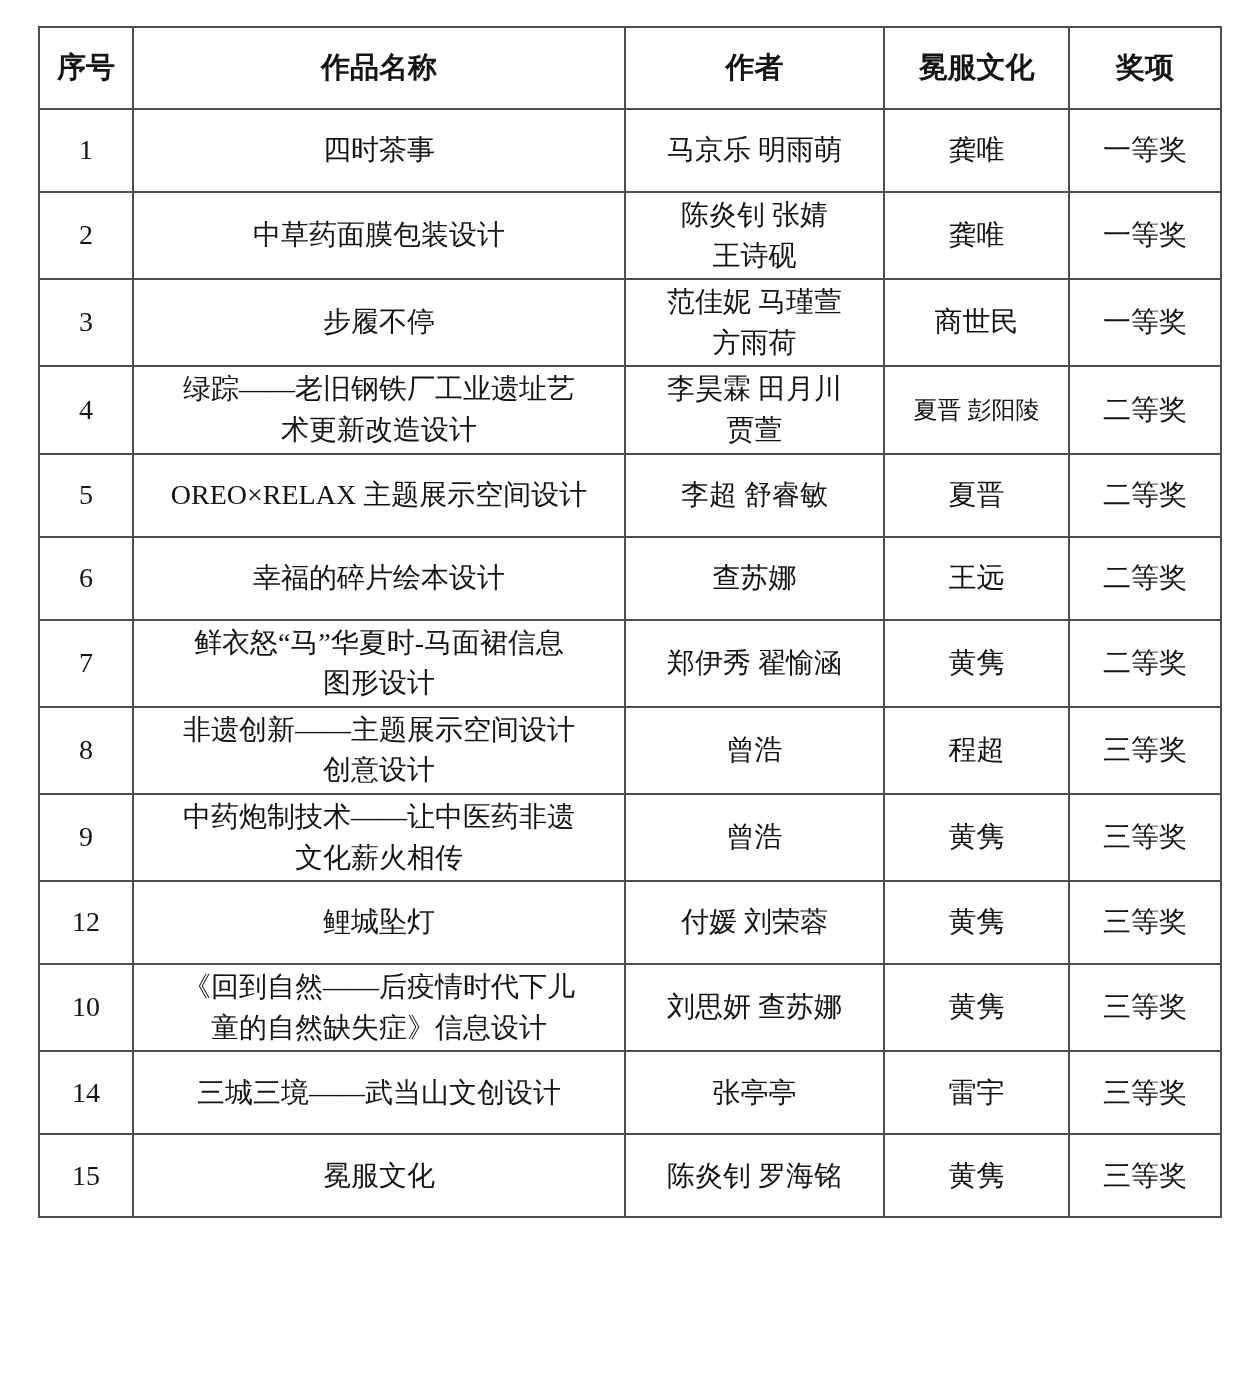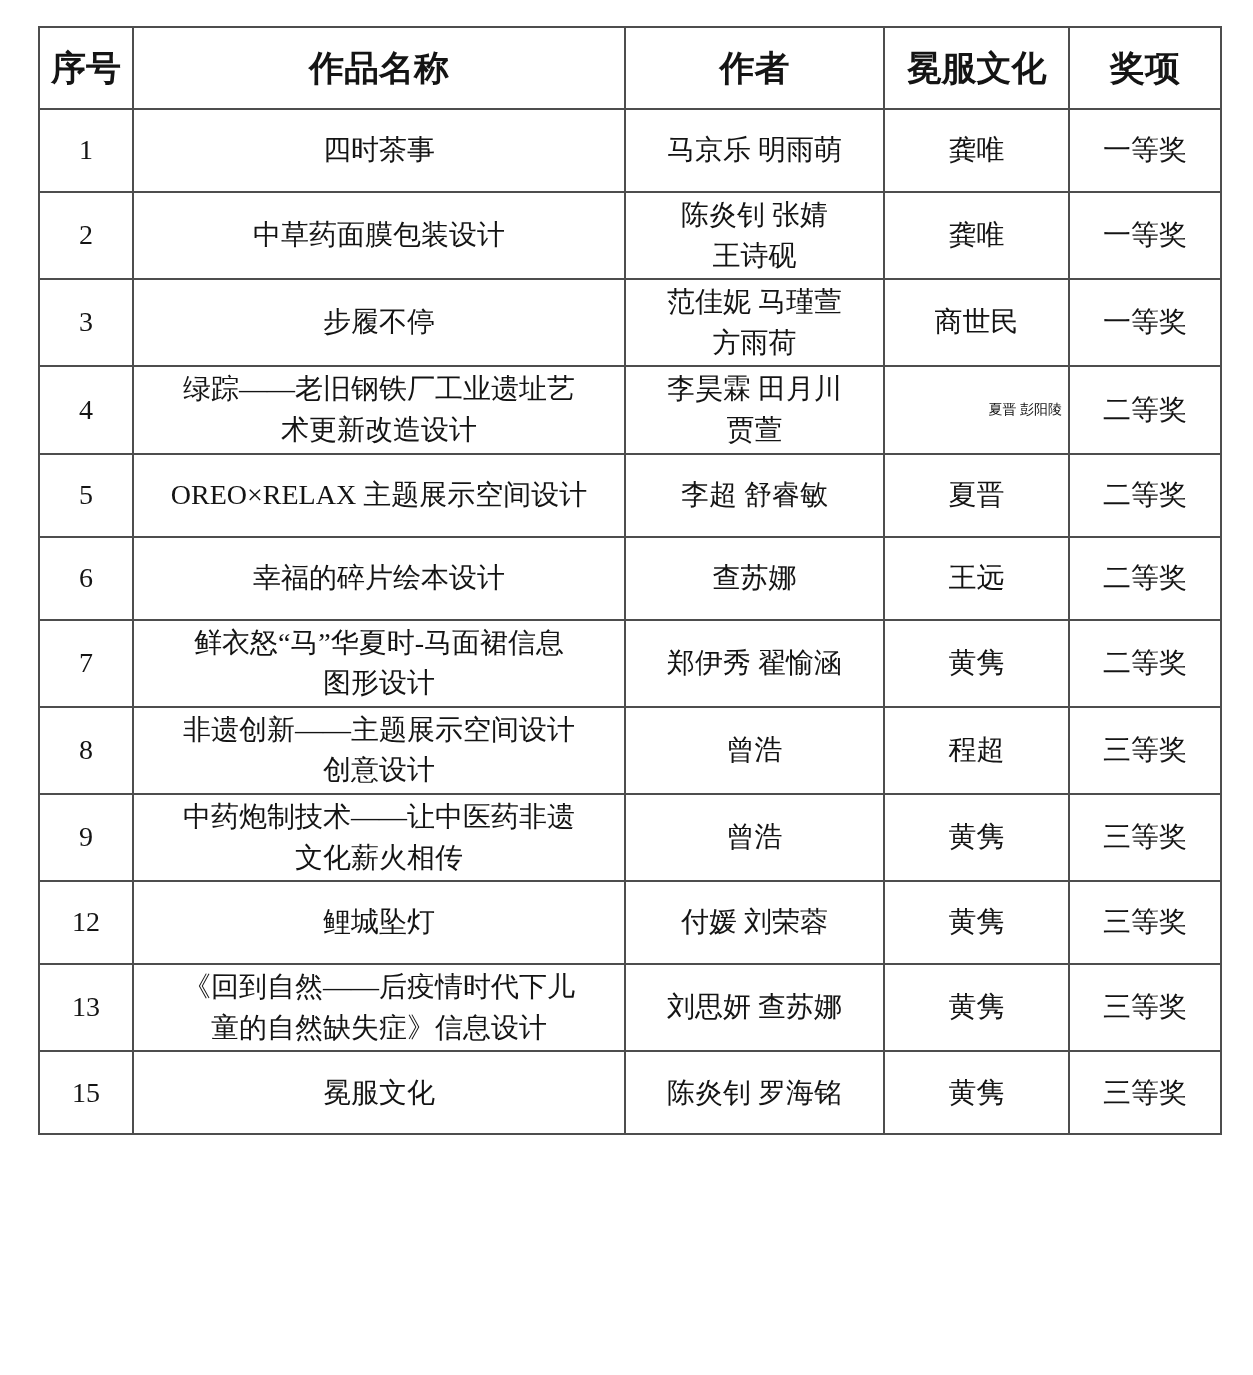--- a/index.html
+++ b/index.html
@@ -35,28 +35,28 @@
     text-align:center;
     vertical-align:middle;
     padding:2px 6px;
     white-space:pre-line;
     overflow:hidden;
   }
   table.awards thead tr{height:82px;}
   table.awards tbody tr{height:83px;}
   table.awards th{
     font-weight:bold;
-    font-size:35px;
+    font-size:29px;
   }
   table.awards td{
     font-size:28px;
     line-height:1.45;
   }
   td.cell-serial{font-size:27px;}
-  td.cell-advisor.compact{font-size:14px;text-align:right;}
+  td.cell-advisor.compact{font-size:24px;}
 </style>
 </head>
 <body>
 
 <div class="page">
   <table class="awards">
     <colgroup>
       <col style="width:94px">
       <col style="width:492px">
       <col style="width:259px">
@@ -144,25 +144,32 @@
           <td class="cell-award">三等奖</td>
         </tr>
         <tr>
           <td class="cell-serial">12</td>
           <td class="cell-title">鲤城坠灯</td>
           <td class="cell-authors">付媛 刘荣蓉</td>
           <td class="cell-advisor">黄隽</td>
           <td class="cell-award">三等奖</td>
         </tr>
         <tr>
-          <td class="cell-serial">13</td>
+          <td class="cell-serial">10</td>
           <td class="cell-title">《回到自然——后疫情时代下儿
 童的自然缺失症》信息设计</td>
           <td class="cell-authors">刘思妍 查苏娜</td>
           <td class="cell-advisor">黄隽</td>
+          <td class="cell-award">三等奖</td>
+        </tr>
+        <tr>
+          <td class="cell-serial">14</td>
+          <td class="cell-title">三城三境——武当山文创设计</td>
+          <td class="cell-authors">张亭亭</td>
+          <td class="cell-advisor">雷宇</td>
           <td class="cell-award">三等奖</td>
         </tr>
         <tr>
           <td class="cell-serial">15</td>
           <td class="cell-title">冕服文化</td>
           <td class="cell-authors">陈炎钊 罗海铭</td>
           <td class="cell-advisor">黄隽</td>
           <td class="cell-award">三等奖</td>
         </tr>
       </tbody>

